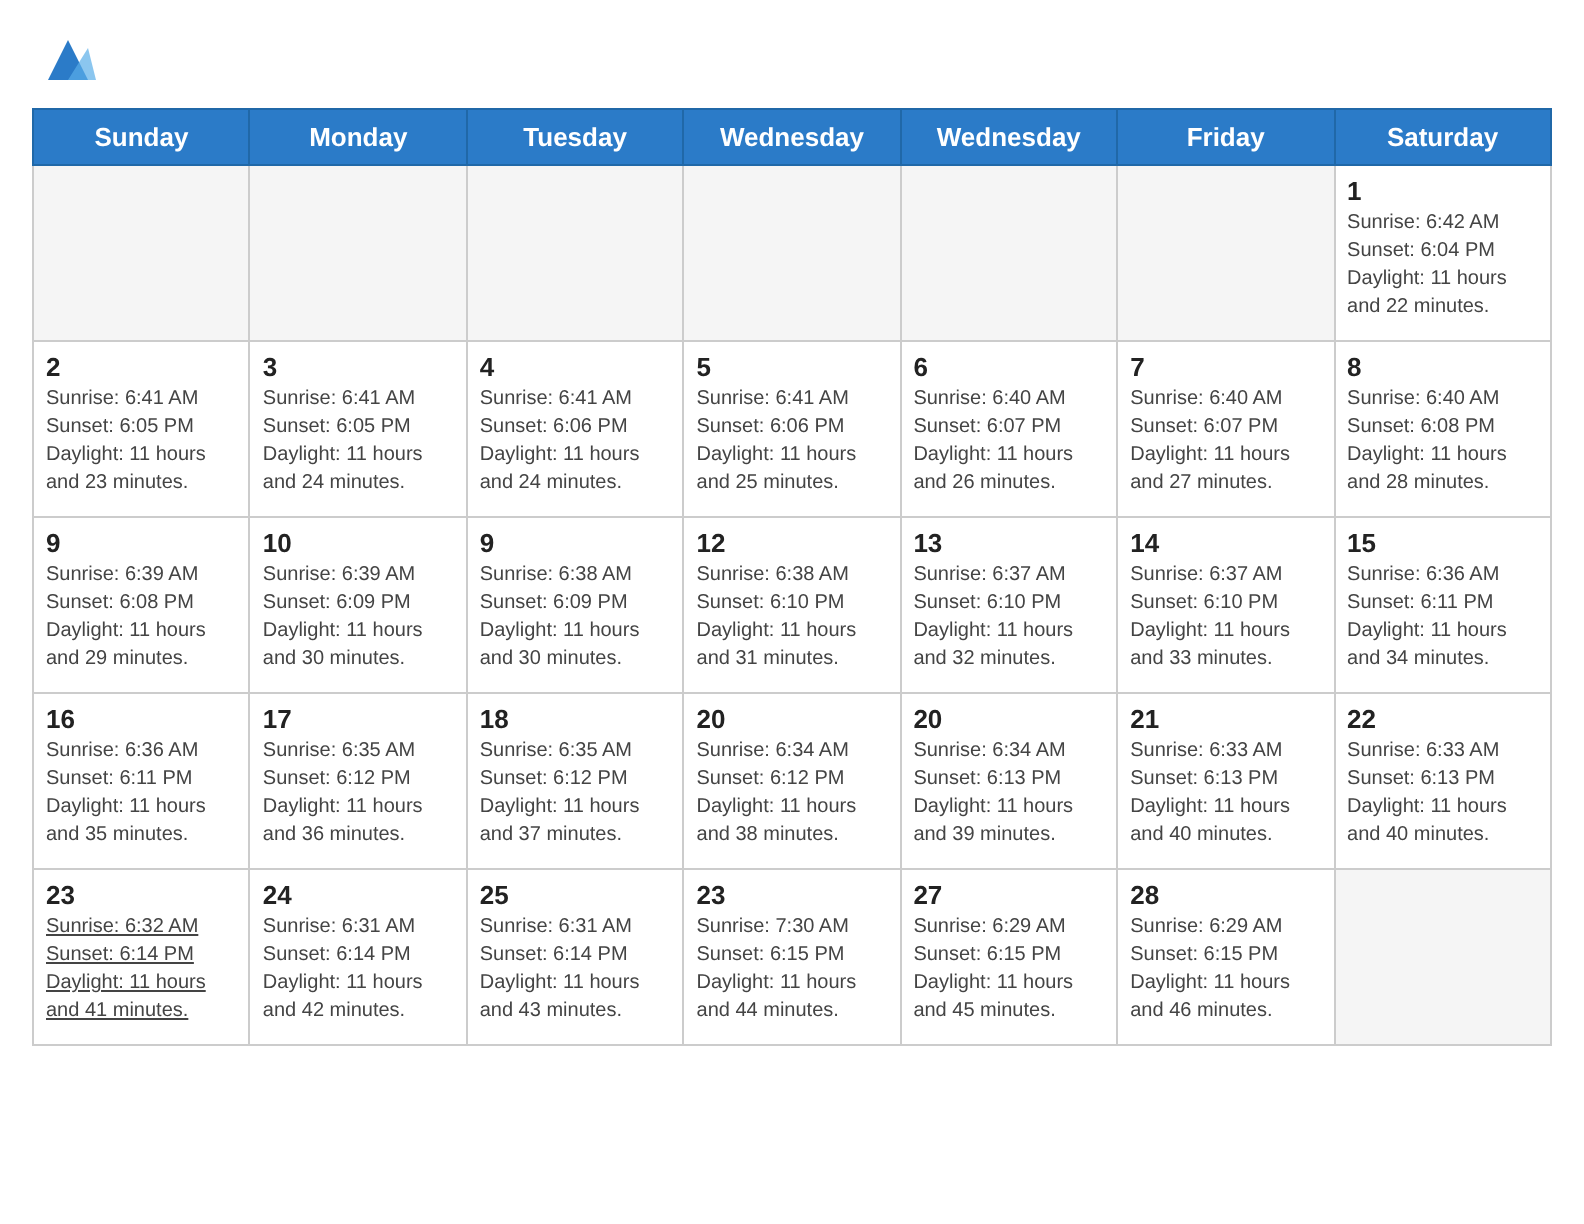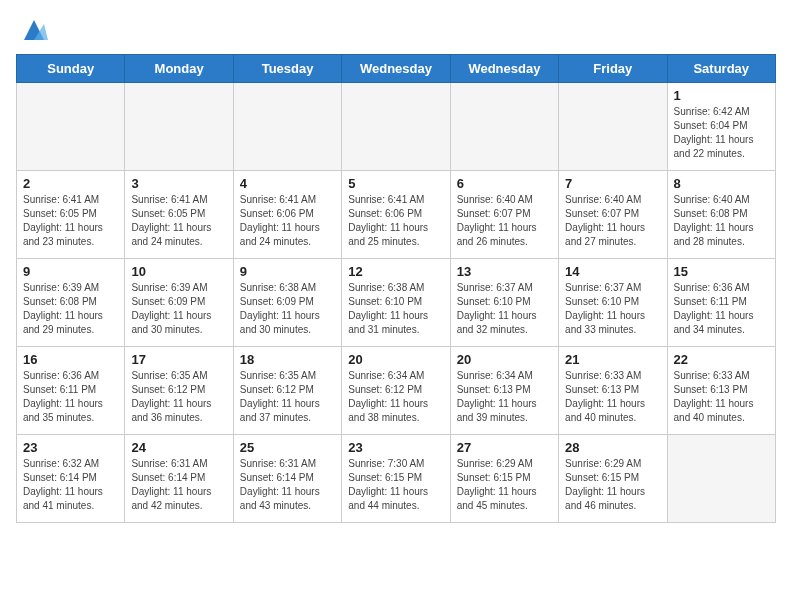--- a/index.html
+++ b/index.html
@@ -288,21 +288,21 @@
           <div class="day-number">22</div>
           <div class="day-info" style="white-space: pre-line;">Sunrise: 6:33 AM
 Sunset: 6:13 PM
 Daylight: 11 hours
 and 40 minutes.</div>
         </td>
       </tr>
       <tr>
         <td>
           <div class="day-number">23</div>
-          <div class="day-info" style="white-space: pre-line;">Sunrise: 6:32 AM
+          <div class="day-info" style="white-space: pre-line; text-decoration: underline;">Sunrise: 6:32 AM
 Sunset: 6:14 PM
 Daylight: 11 hours
 and 41 minutes.</div>
         </td>
         <td>
           <div class="day-number">24</div>
           <div class="day-info" style="white-space: pre-line;">Sunrise: 6:31 AM
 Sunset: 6:14 PM
 Daylight: 11 hours
 and 42 minutes.</div>

